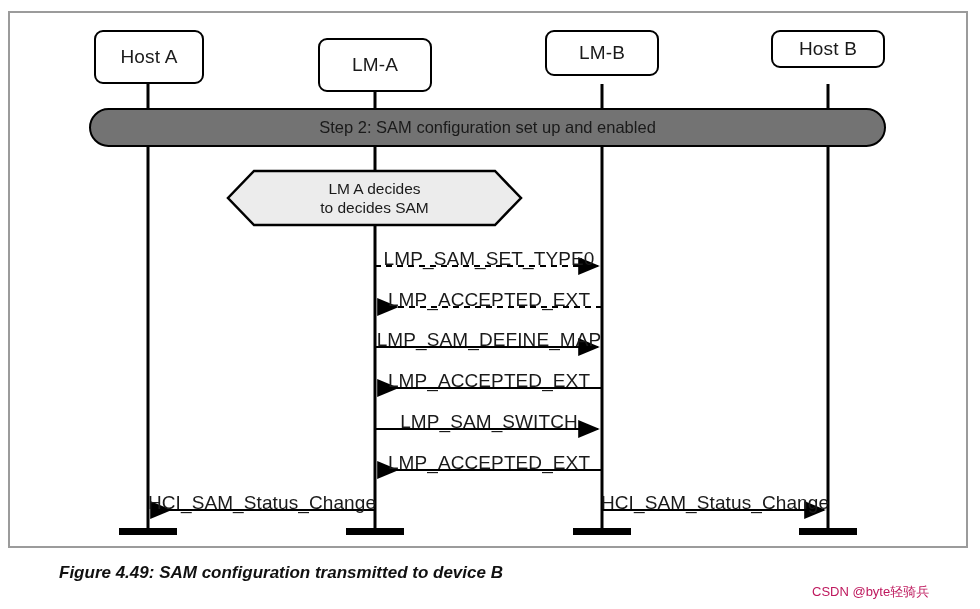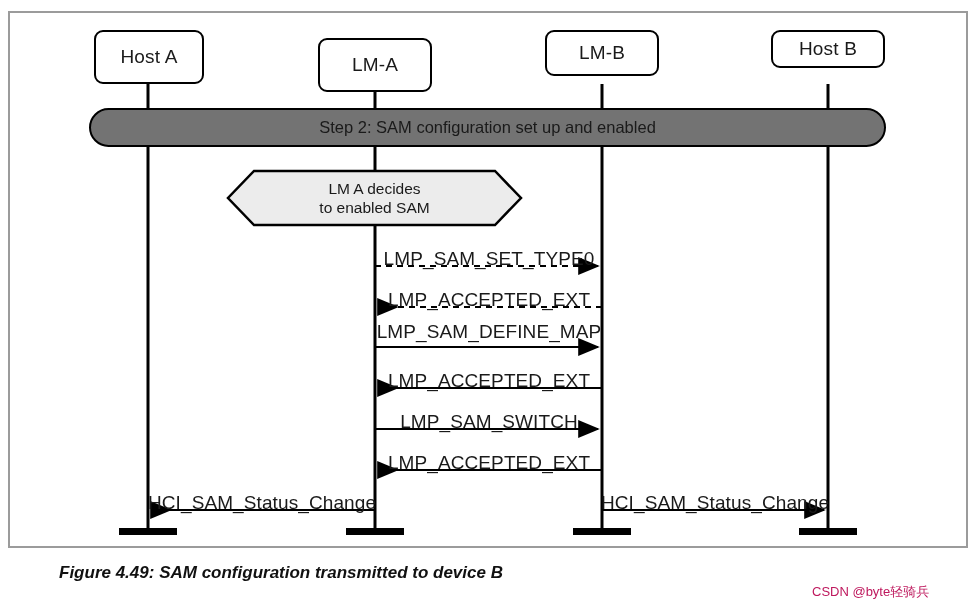--- a/index.html
+++ b/index.html
@@ -184,27 +184,27 @@
   <span>Host B</span>
 </div>
 
 <div id="step-banner">
   <span>Step 2:  SAM configuration set up and enabled</span>
 </div>
 
 <div id="decision-note">
   <div class="hex-label">
     <span>LM A decides</span>
-    <span>to enabled SAM</span>
+    <span>to decides SAM</span>
   </div>
 </div>
 
 <div class="msg-label" style="left:489px; top:248px;">LMP_SAM_SET_TYPE0</div>
 <div class="msg-label" style="left:489px; top:289px;">LMP_ACCEPTED_EXT</div>
-<div class="msg-label" style="left:489px; top:321px;">LMP_SAM_DEFINE_MAP</div>
+<div class="msg-label" style="left:489px; top:329px;">LMP_SAM_DEFINE_MAP</div>
 <div class="msg-label" style="left:489px; top:370px;">LMP_ACCEPTED_EXT</div>
 <div class="msg-label" style="left:489px; top:411px;">LMP_SAM_SWITCH</div>
 <div class="msg-label" style="left:489px; top:452px;">LMP_ACCEPTED_EXT</div>
 <div class="msg-label" style="left:262px; top:492px;">HCI_SAM_Status_Change</div>
 <div class="msg-label" style="left:715px; top:492px;">HCI_SAM_Status_Change</div>
 
 <div id="figure-caption">Figure 4.49: SAM configuration transmitted to device B</div>
 
 <div id="watermark">CSDN @byte轻骑兵</div>
 

